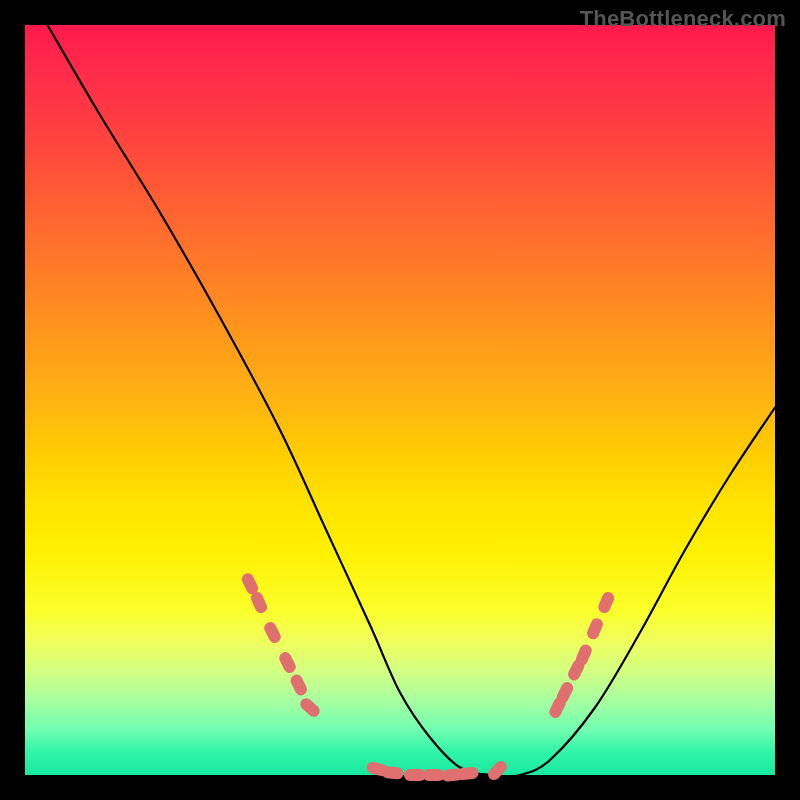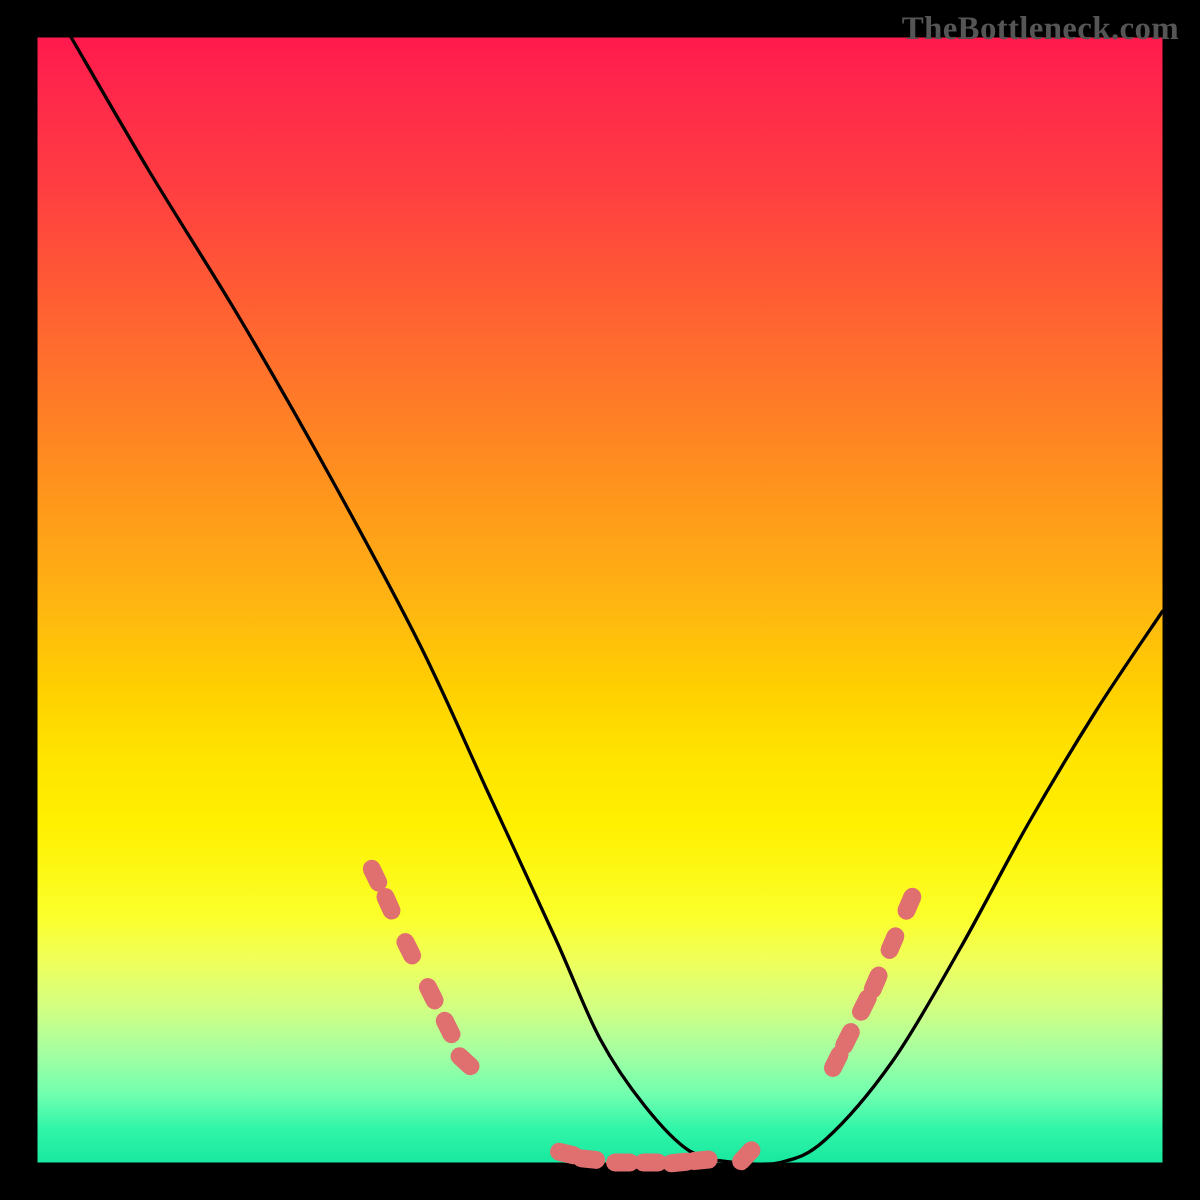--- a/index.html
+++ b/index.html
@@ -13,21 +13,20 @@
   }
   .watermark {
     position: absolute;
     top: 6px;
     right: 14px;
     color: #555;
     font-size: 22px;
     font-weight: bold;
     z-index: 10;
     letter-spacing: 0.2px;
-    font-family: Liberation Serif, serif;
   }
   .plot-area {
     position: absolute;
     left: 25px;
     top: 25px;
     width: 750px;
     height: 750px;
     background: linear-gradient(to bottom,
       #ff1a4d 0%,
       #ff2b4a 6%,

